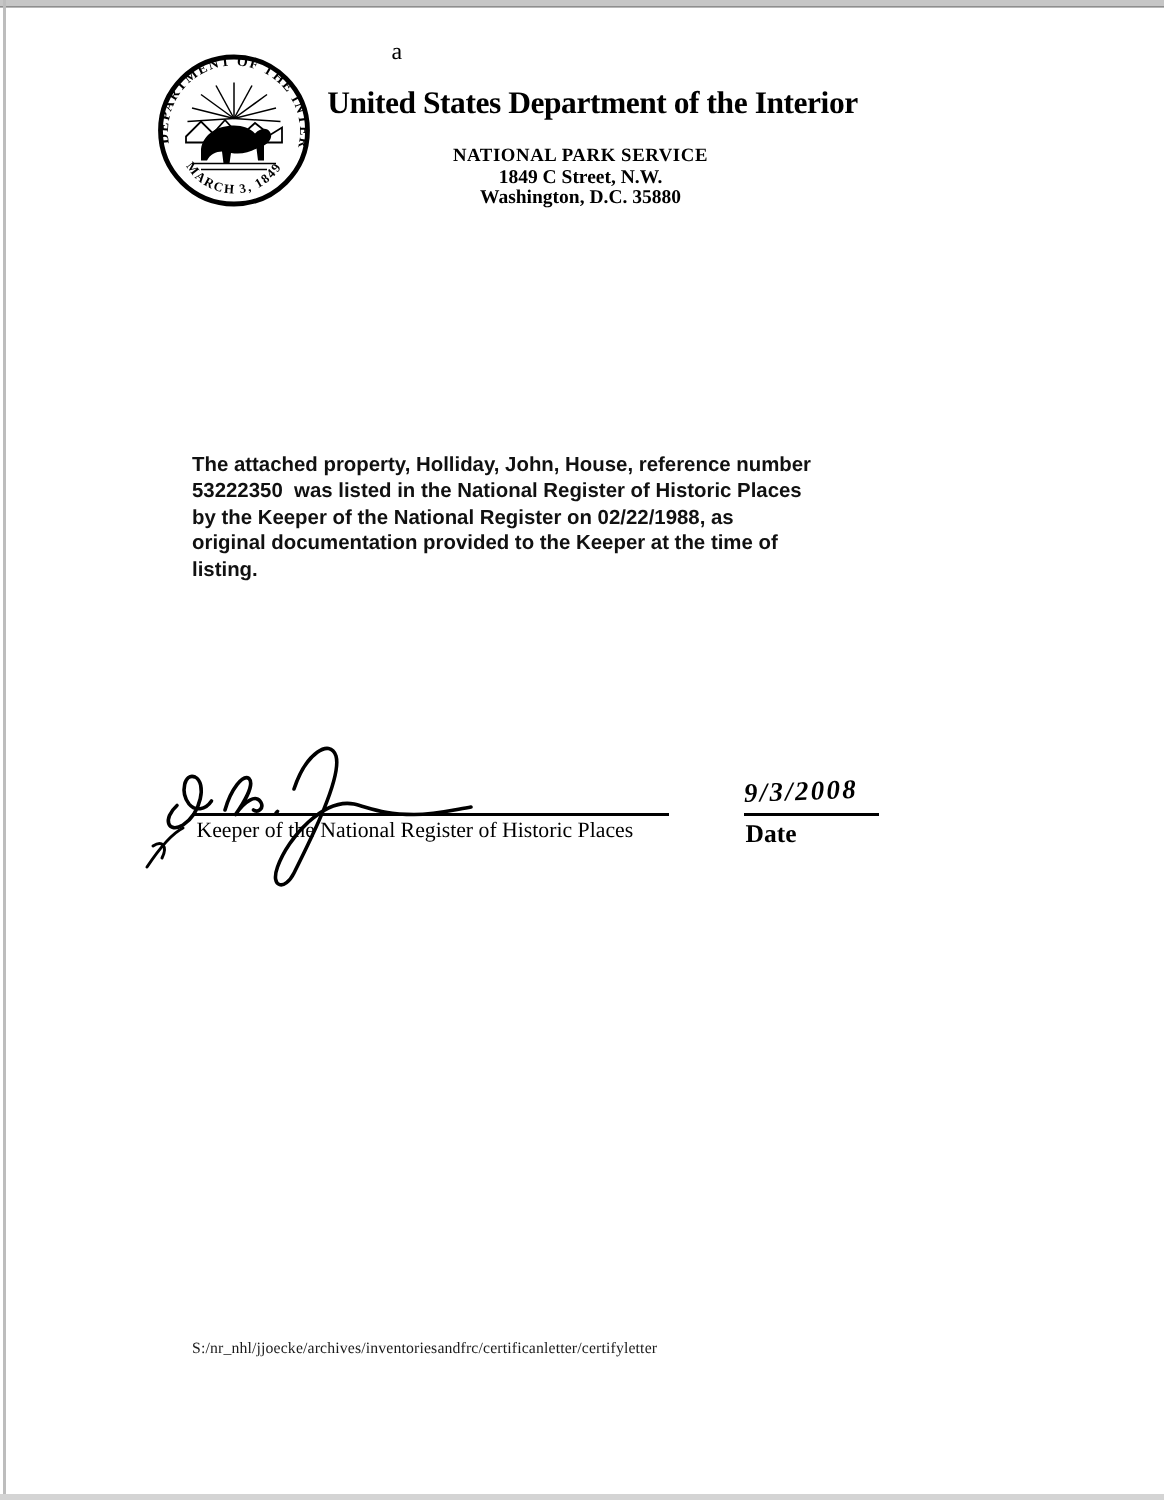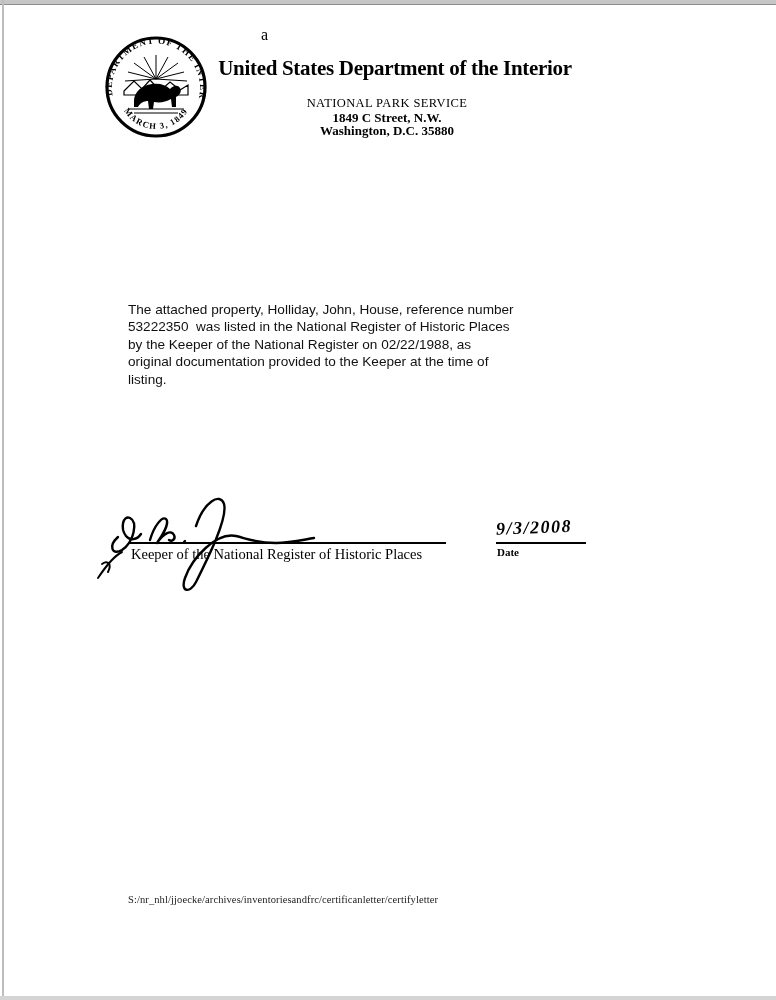--- a/index.html
+++ b/index.html
@@ -19,42 +19,42 @@
   .page-letter-a{position:absolute;left:261px;top:26px;font-size:16px;font-family:"Liberation Serif",serif;}
 
   .seal{position:absolute;left:104px;top:35px;width:104px;height:104px;}
 
   .hdr-agency{
     position:absolute;left:200px;top:56px;width:390px;
     text-align:center;font-weight:bold;font-size:21px;letter-spacing:-0.3px;
     font-family:"Liberation Serif",serif;
   }
   .hdr-block{position:absolute;left:237px;top:96px;width:300px;text-align:center;font-family:"Liberation Serif",serif;}
-  .hdr-bureau{font-weight:normal;font-size:12.5px;letter-spacing:0.4px;}
+  .hdr-bureau{font-weight:bold;font-size:12.5px;letter-spacing:0.4px;}
   .hdr-addr{font-weight:bold;font-size:13px;line-height:13px;}
 
   .body-text{
     position:absolute;left:128px;top:301px;
     font-family:"Liberation Sans",sans-serif;
-    font-weight:normal;font-size:13.6px;line-height:17.4px;
+    font-weight:bold;font-size:13.6px;line-height:17.4px;
     color:#111;
   }
   .body-text div{white-space:pre;}
 
   .sig-ink{position:absolute;left:92px;top:482px;width:230px;height:125px;pointer-events:none;}
   .sig-mark{position:absolute;left:94px;top:548px;width:34px;height:34px;}
   .sig-line{position:absolute;left:128px;top:542px;width:318px;height:2px;background:#000;}
   .date-line{position:absolute;left:496px;top:542px;width:90px;height:2px;background:#000;}
   .sig-title{
     position:absolute;left:131px;top:546px;
     font-family:"Liberation Serif",serif;font-weight:normal;font-size:14.5px;
   }
   .date-label{
     position:absolute;left:497px;top:546px;
-    font-family:"Liberation Serif",serif;font-weight:bold;font-size:11px;
+    font-family:"Liberation Serif",serif;font-weight:bold;font-size:17px;
   }
   .date-value{
     position:absolute;left:496px;top:517px;width:95px;
     font-family:"Liberation Serif",serif;font-style:italic;font-weight:bold;
     font-size:18px;letter-spacing:1.5px;transform:rotate(-2deg);
   }
   .footer-path{
     position:absolute;left:128px;top:894px;
     font-family:"Liberation Serif",serif;font-size:10.5px;color:#1a1a1a;letter-spacing:0.1px;
   }

